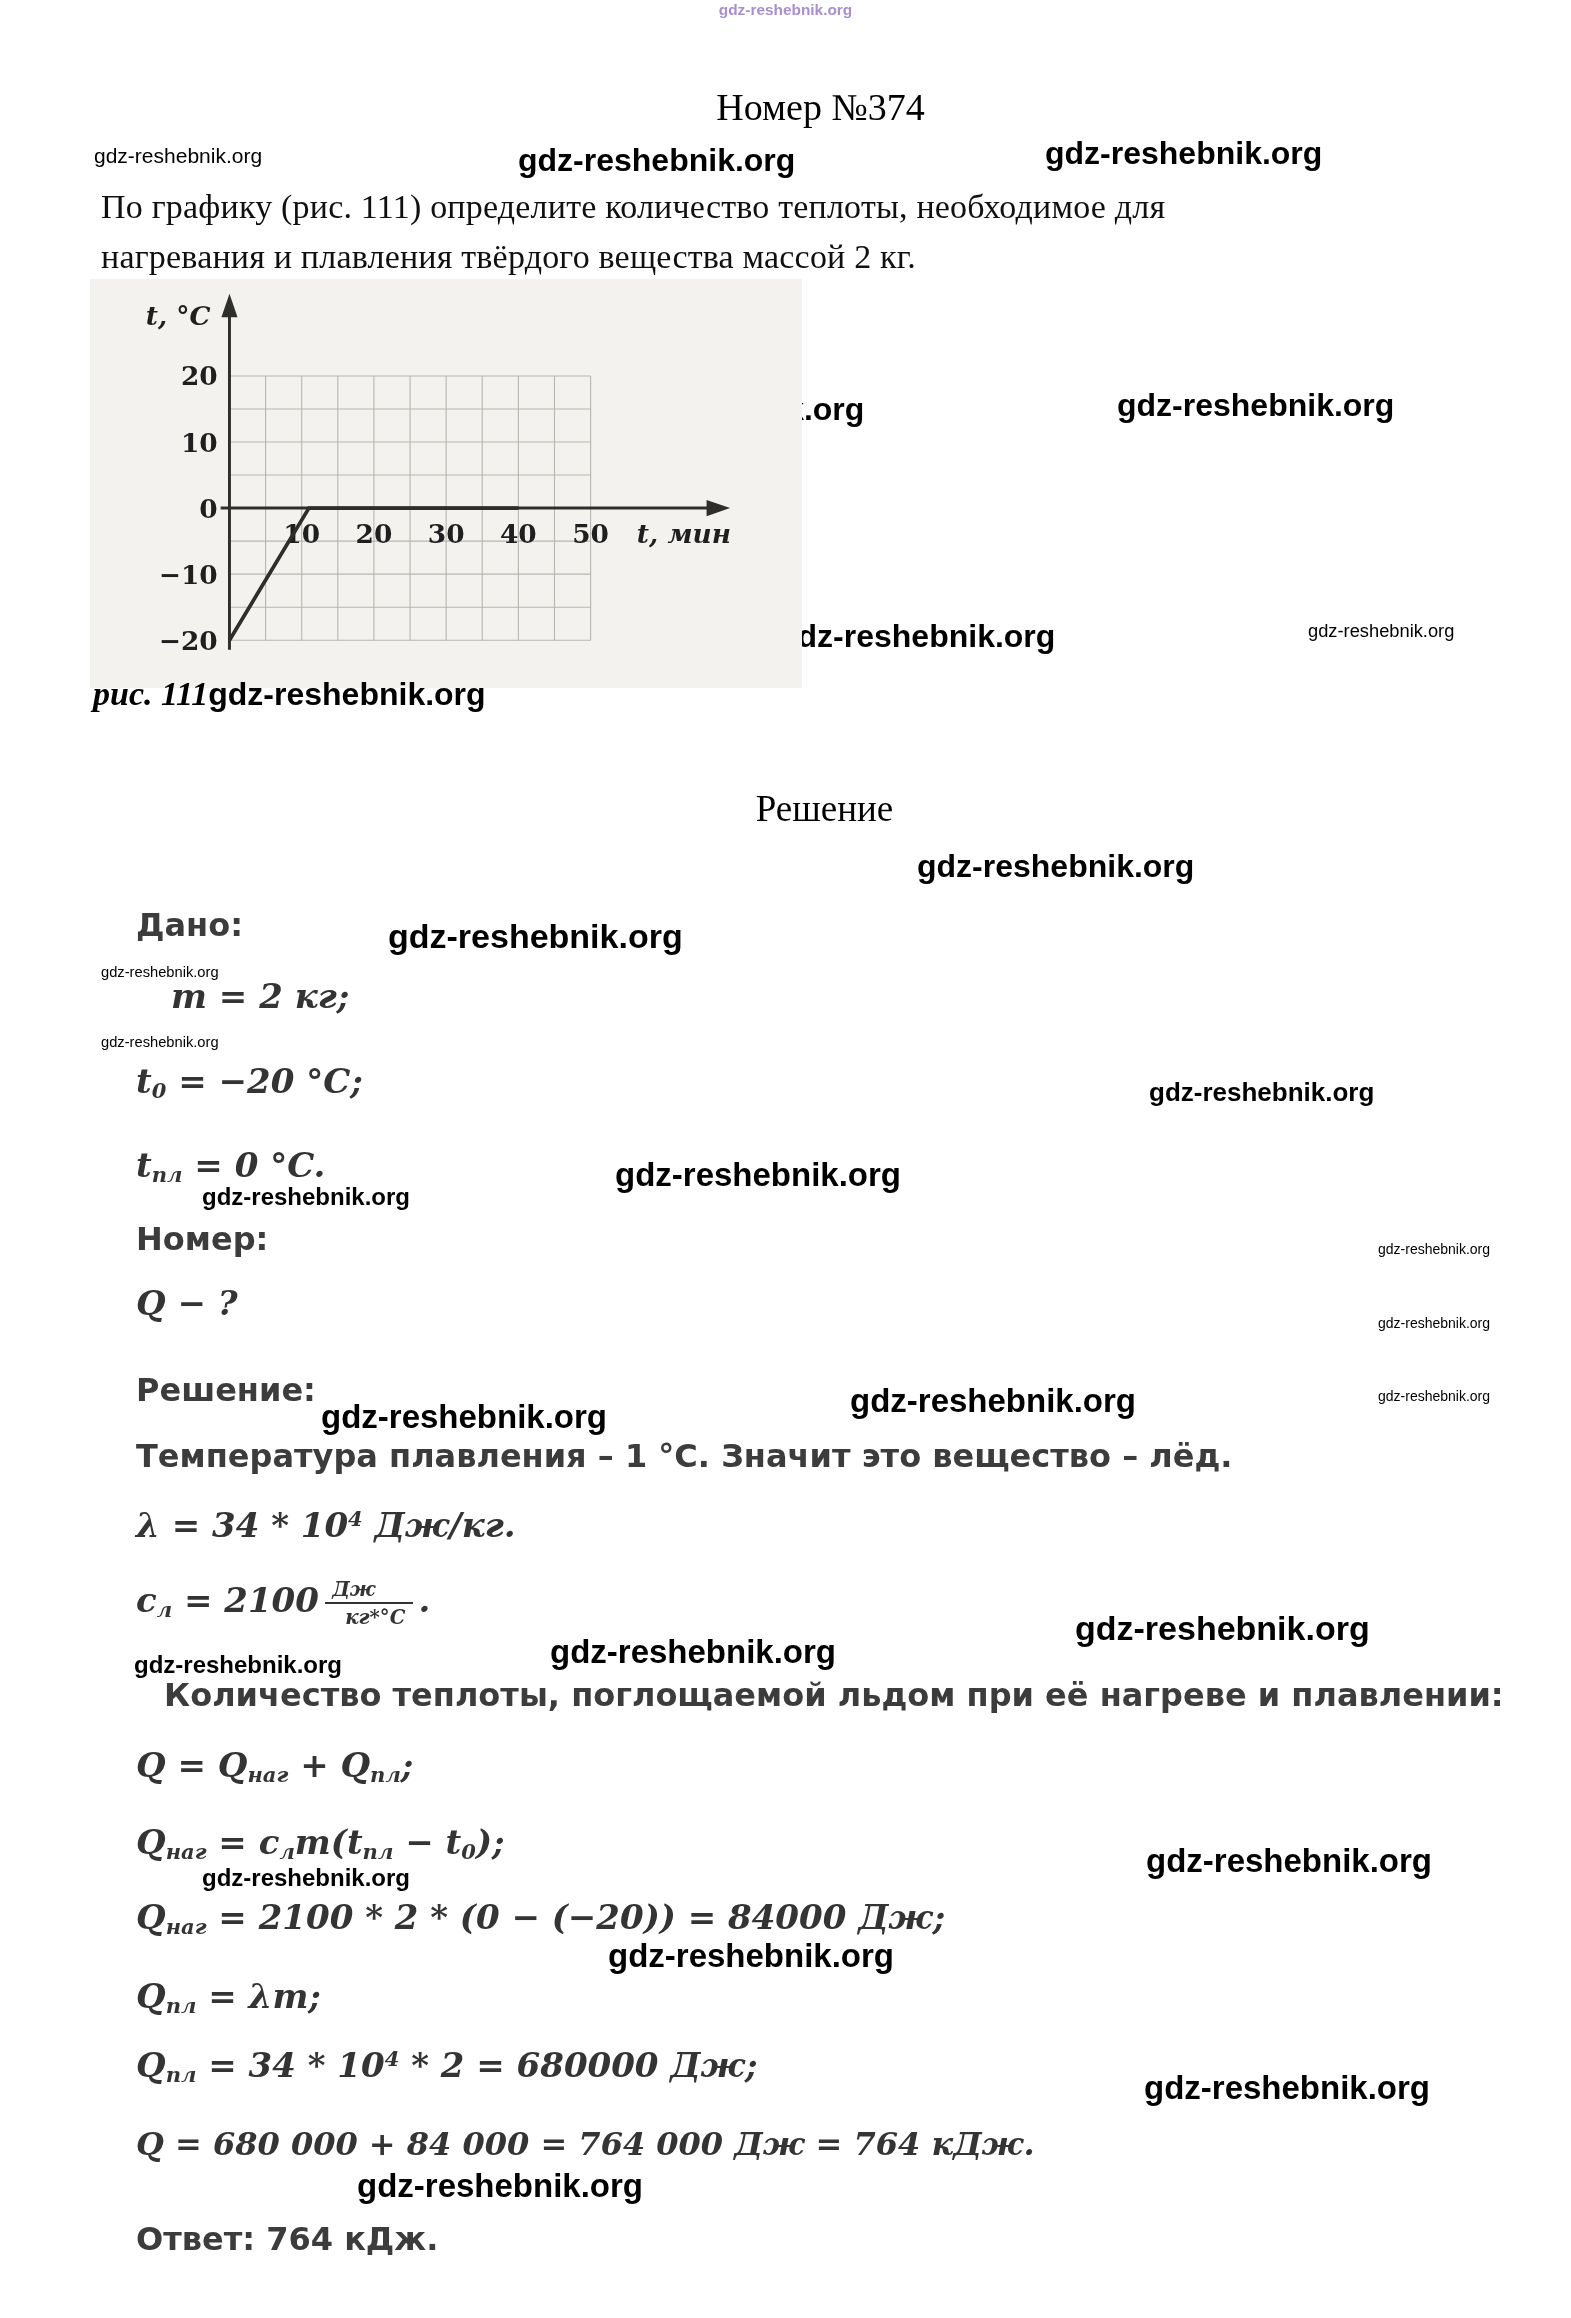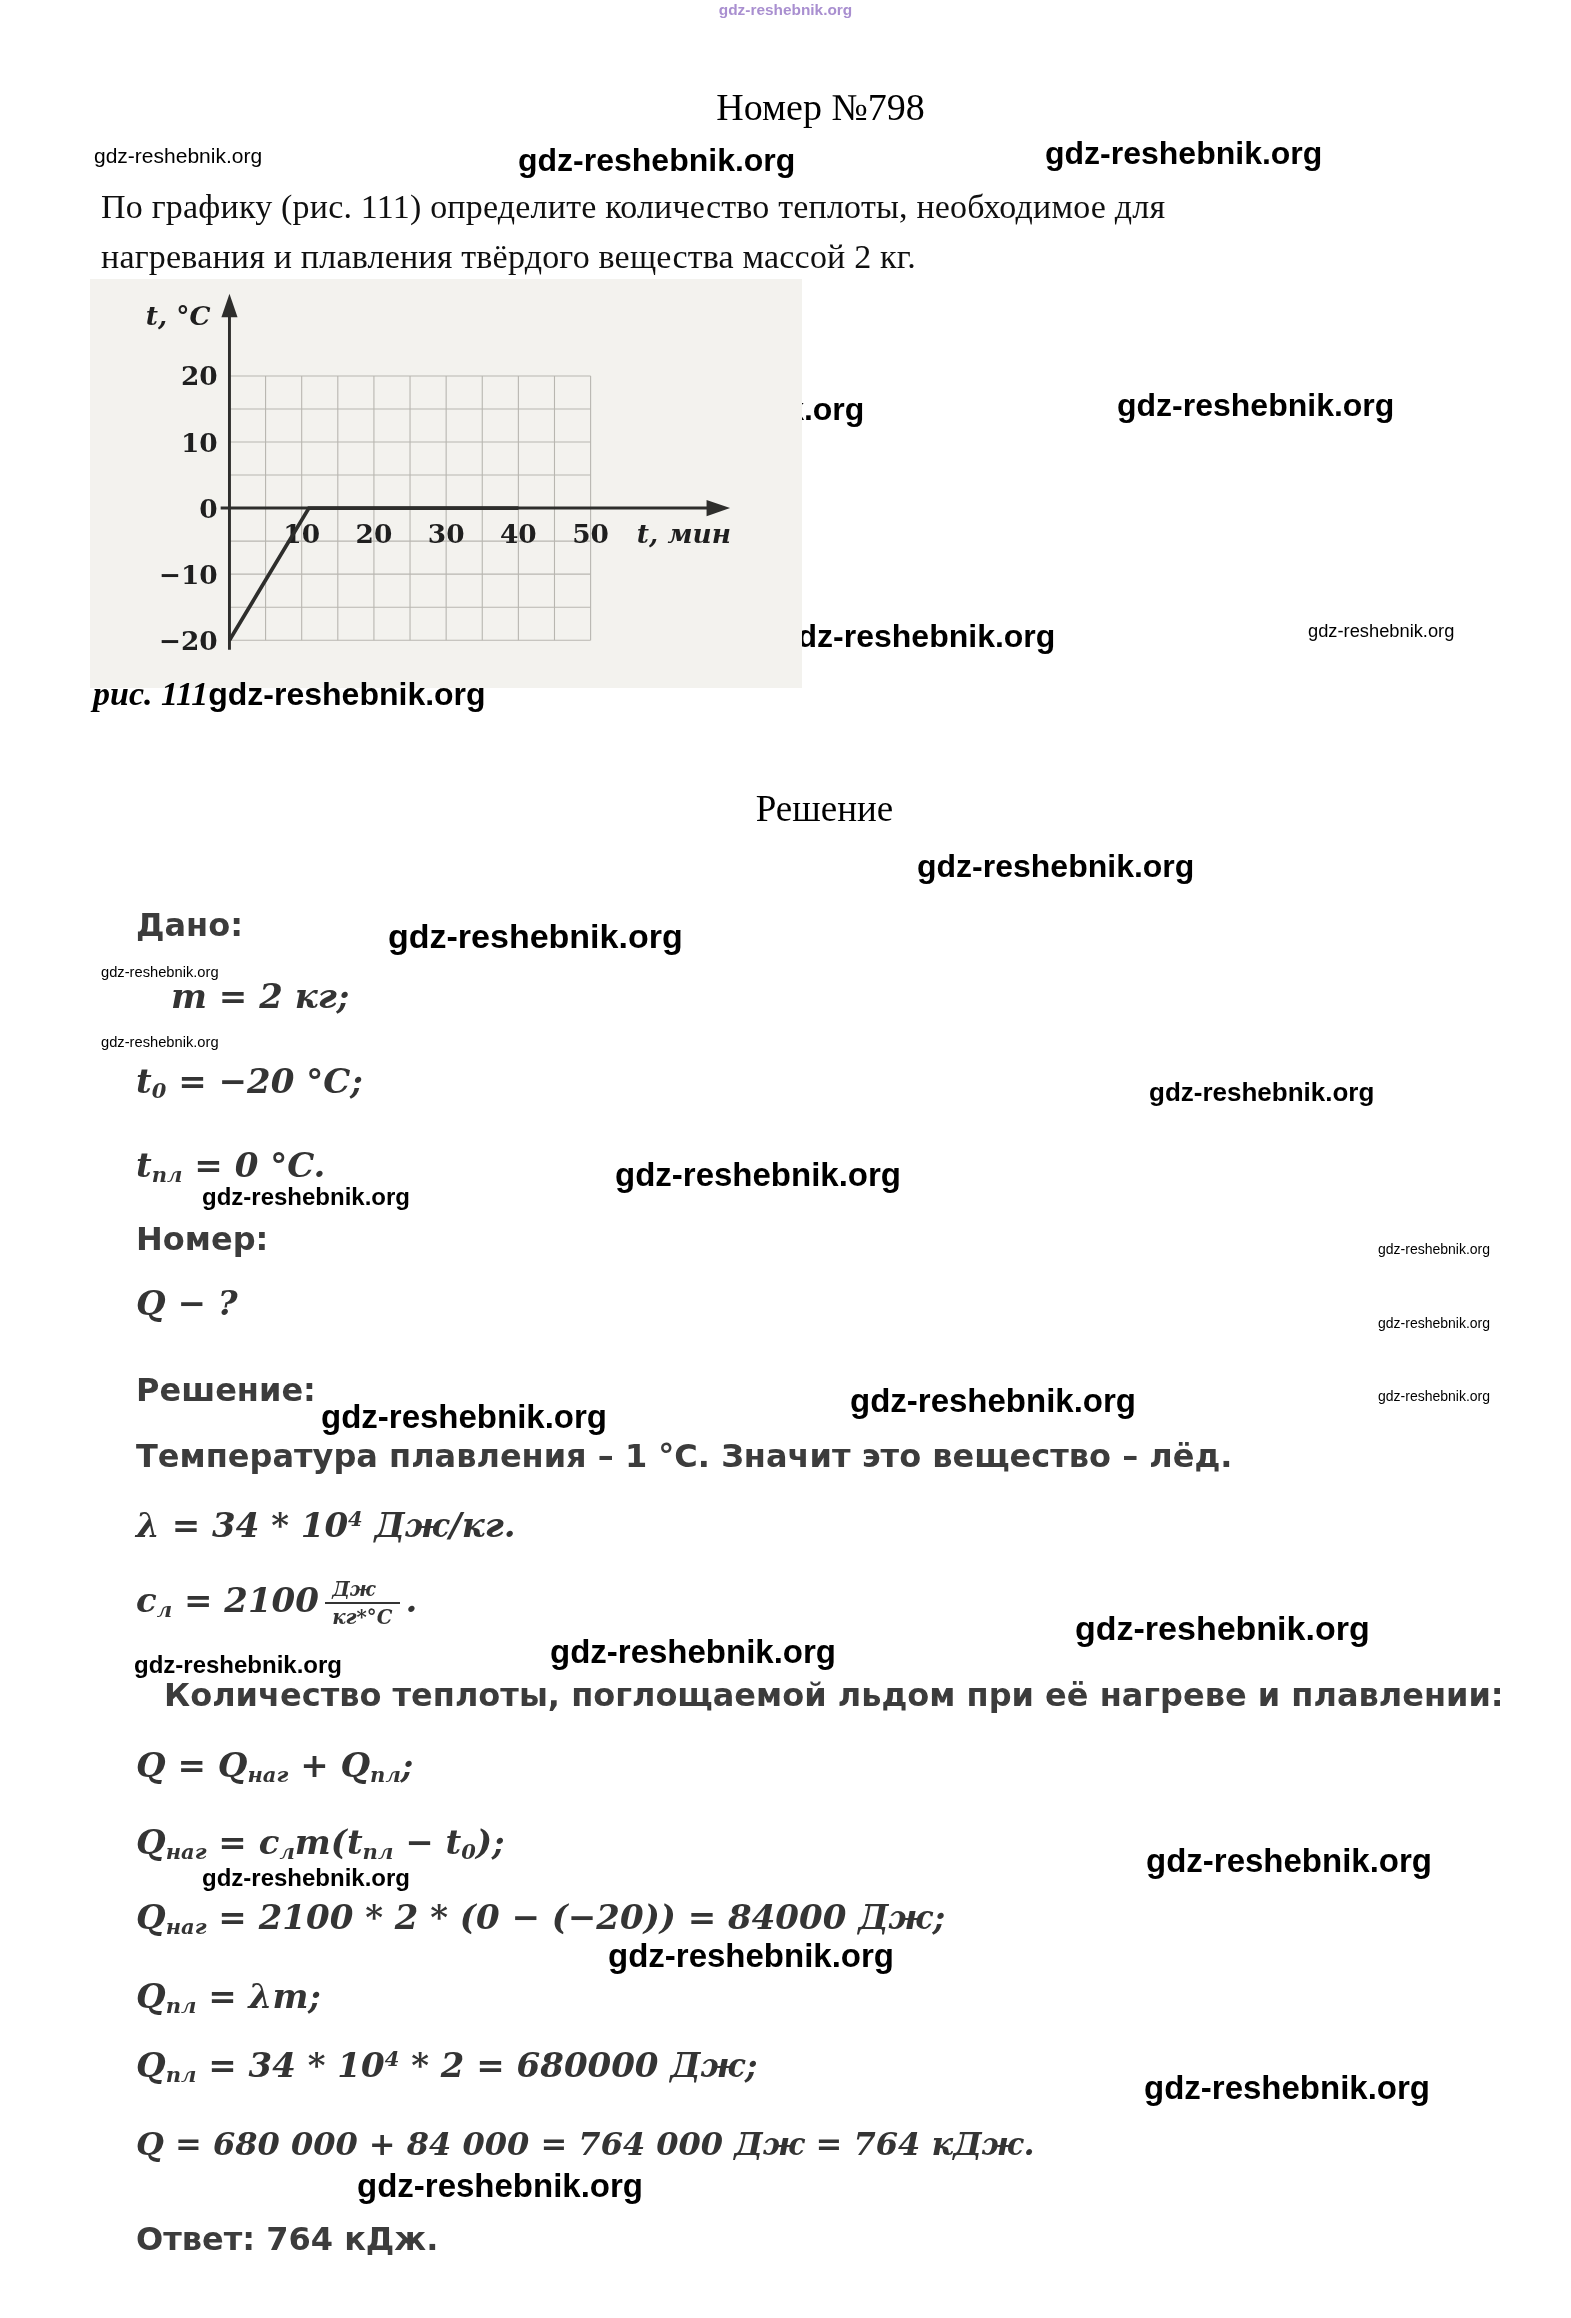--- a/index.html
+++ b/index.html
@@ -45,21 +45,21 @@
   
   .sline { position:absolute; left:136px; color:#3c3c3c; white-space:nowrap;
            font-family:"DejaVu Sans",sans-serif; font-weight:700; font-size:32px; }
   .formula { font-family:"DejaVu Serif",serif; font-style:italic; font-weight:700;
              font-size:34px; color:#343434; }
   .formula sub { font-size:.62em; vertical-align:-.25em; }
   .formula sup { font-size:.62em; vertical-align:.5em; }
   .frac { display:inline-block; vertical-align:middle; text-align:left;
           font-size:.58em; line-height:1.15; margin:0 5.9px; }
   .frac .num { display:block; border-bottom:2.2px solid #343434; padding:0 7.3px 1.5px; }
-  .frac .den { display:block; padding:1.5px 7.3px 0; }
+  .frac .den { display:block; padding:1.5px 7.3px 0;margin-left:13px; }
 </style>
 </head>
 <body>
 
 <div class="page">
 
   <span class="wm top">gdz-reshebnik.org</span>
   <span class="wm sm" style="left:94px;top:145px;font-size:21px;">gdz-reshebnik.org</span>
   <span class="wm" style="left:518px;top:144px;font-size:32px;">gdz-reshebnik.org</span>
   <span class="wm" style="left:1045px;top:137px;font-size:32px;">gdz-reshebnik.org</span>
@@ -83,21 +83,21 @@
   <span class="wm" style="left:321px;top:1400px;font-size:33px;">gdz-reshebnik.org</span>
   <span class="wm" style="left:1075px;top:1611px;font-size:34px;">gdz-reshebnik.org</span>
   <span class="wm" style="left:550px;top:1635px;font-size:33px;">gdz-reshebnik.org</span>
   <span class="wm" style="left:134px;top:1653px;font-size:24px;">gdz-reshebnik.org</span>
   <span class="wm" style="left:1146px;top:1844px;font-size:33px;">gdz-reshebnik.org</span>
   <span class="wm" style="left:202px;top:1866px;font-size:24px;">gdz-reshebnik.org</span>
   <span class="wm" style="left:608px;top:1939px;font-size:33px;">gdz-reshebnik.org</span>
   <span class="wm" style="left:1144px;top:2071px;font-size:33px;">gdz-reshebnik.org</span>
   <span class="wm" style="left:357px;top:2169px;font-size:33px;">gdz-reshebnik.org</span>
 
-  <h1 class="title">Номер №798</h1>
+  <h1 class="title">Номер №374</h1>
   <p class="problem l1">По графику (рис. 111) определите количество теплоты, необходимое для</p>
   <p class="problem l2">нагревания и плавления твёрдого вещества массой 2 кг.</p>
 
   <div class="graph-box">
     <svg id="graph-svg" viewBox="0 0 970 557" xmlns="http://www.w3.org/2000/svg">
         <line class="grid" x1="190" y1="132" x2="190" y2="492"></line>
         <line class="grid" x1="239.2" y1="132" x2="239.2" y2="492"></line>
         <line class="grid" x1="288.4" y1="132" x2="288.4" y2="492"></line>
         <line class="grid" x1="337.6" y1="132" x2="337.6" y2="492"></line>
         <line class="grid" x1="386.8" y1="132" x2="386.8" y2="492"></line>

